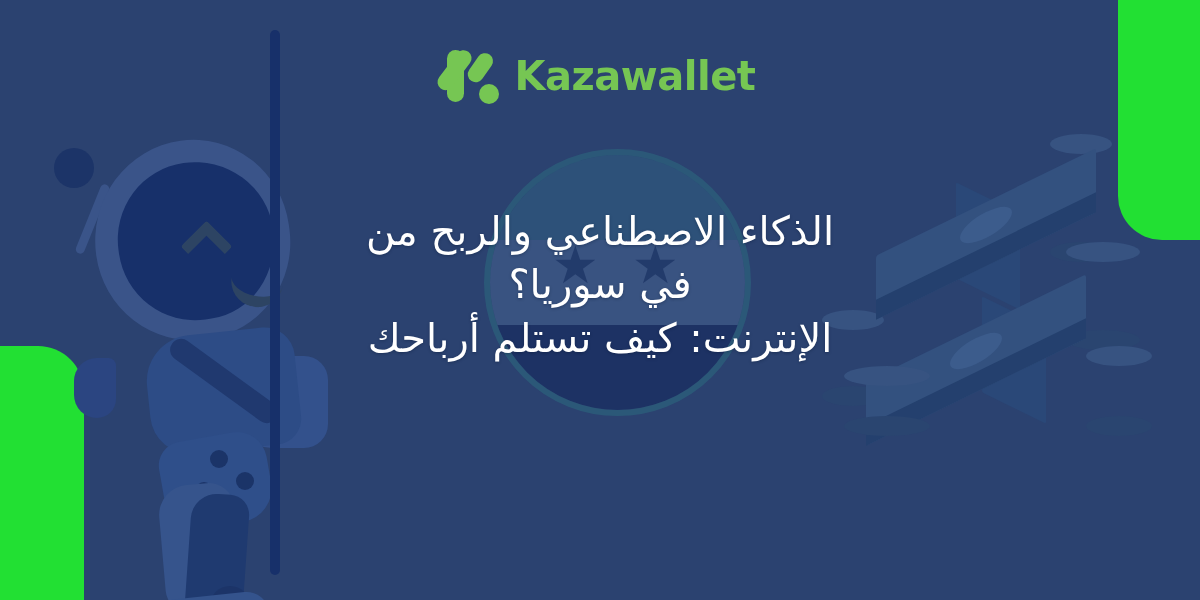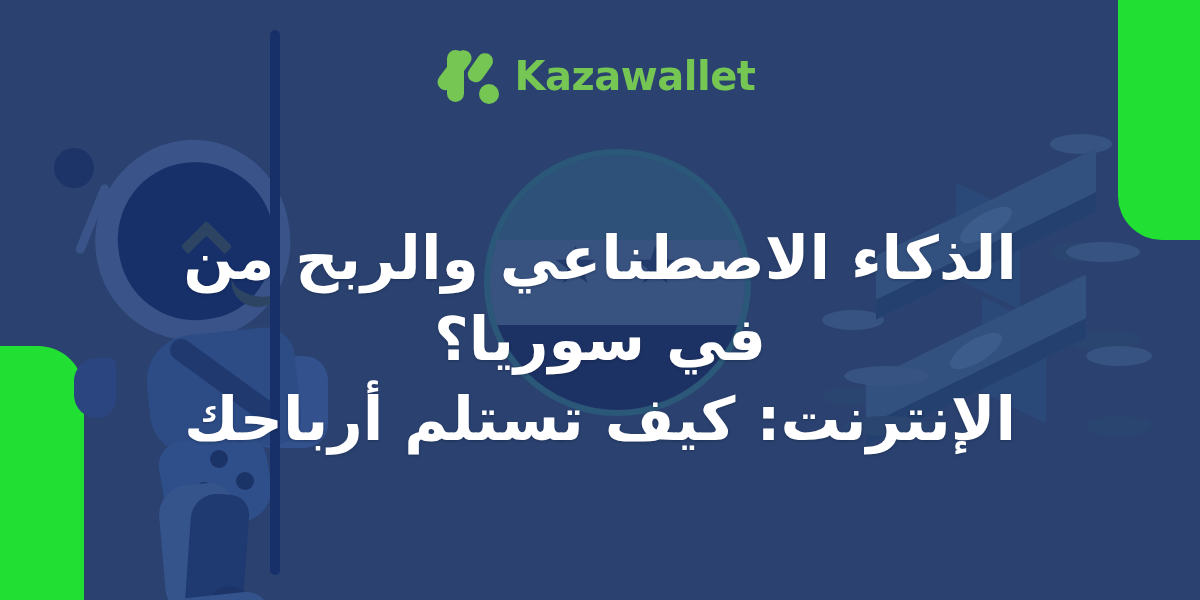--- a/index.html
+++ b/index.html
@@ -254,23 +254,23 @@
   
   .headline {
     position: absolute;
     left: 150px;
     right: 150px;
     top: 178px;
     z-index: 6;
     text-align: center;
     direction: rtl;
     color: #ffffff;
-    font-size: 60px;
+    font-size: 40px;
     line-height: 1.34;
-    font-weight: bold;
+    font-weight: normal;
     font-family: "DejaVu Sans", "Liberation Sans", sans-serif;
     text-shadow: 0 1px 3px rgba(10,22,48,0.35);
   }
   .headline .ln { display: block; white-space: nowrap; }
 </style>
 </head>
 <body>
 
 <div class="banner">
 

